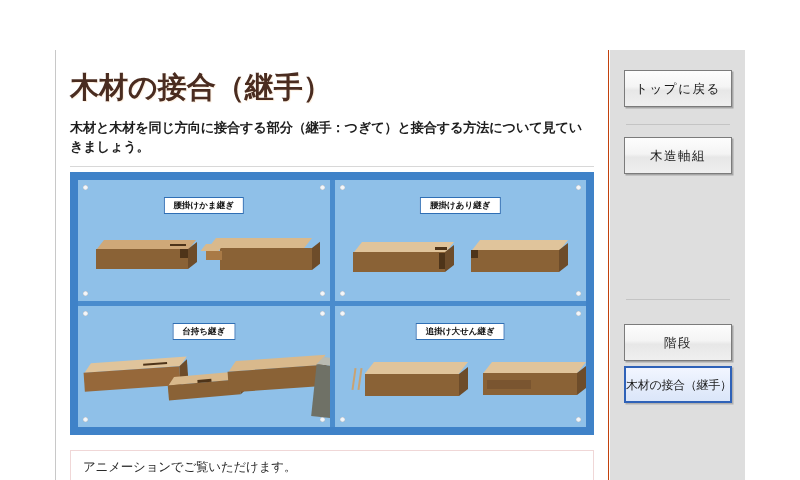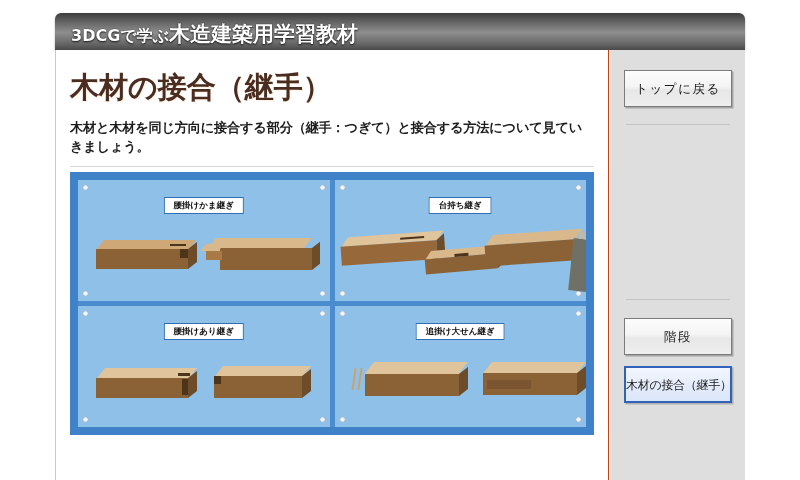--- a/index.html
+++ b/index.html
@@ -133,25 +133,20 @@
   }
   .nav-sep{
     position:absolute;left:16px;width:104px;height:1px;background:#c4c4c4;
   }
 </style>
 </head>
 <body>
 
 <div id="page">
 
-  <div class="header-bar">
-    <div class="header-title">
-      <span class="small">3DCGで学ぶ</span><span>木造建築用学習教材</span>
-    </div>
-  </div>
 
   <div class="content-shell">
 
     <div class="main-col">
 
       <div class="page-title">木材の接合（継手）</div>
       <div class="lead">木材と木材を同じ方向に接合する部分（継手：つぎて）と接合する方法について見ていきましょう。</div>
       <div class="divider"></div>
 
       <div class="figure">
@@ -179,54 +174,20 @@
               <div class="tb-top lite" style="left:0px;top:6px;width:18px;height:7px;transform:skewX(-38deg);transform-origin:left top;"></div>
               <div class="tb-front lite" style="left:0px;top:13px;width:16px;height:9px;"></div>
             </div>
           </div>
 
           <div class="panel">
             <span class="screw tl"></span>
             <span class="screw tr"></span>
             <span class="screw bl"></span>
             <span class="screw br"></span>
-            <div class="panel-label">台持ち継ぎ</div>
-
-            <div class="timber" style="left:6px;top:54px;width:110px;height:34px;transform:rotate(-4deg);">
-              <div class="tb-top pale" style="left:8px;top:0;width:96px;height:9px;transform:skewX(-38deg);transform-origin:left top;"></div>
-              <div class="tb-front pale" style="left:0;top:9px;width:96px;height:19px;"></div>
-              <div class="tb-side" style="left:96px;top:9px;width:8px;height:19px;transform:skewY(-38deg);transform-origin:left top;"></div>
-              <div class="groove" style="left:60px;top:4px;width:24px;height:2px;"></div>
-            </div>
-
-            <div class="timber" style="left:90px;top:68px;width:82px;height:26px;transform:rotate(-5deg);">
-              <div class="tb-top lite" style="left:7px;top:0;width:72px;height:8px;transform:skewX(-38deg);transform-origin:left top;"></div>
-              <div class="tb-front" style="left:0;top:8px;width:72px;height:15px;"></div>
-              <div class="tb-side" style="left:72px;top:8px;width:7px;height:15px;transform:skewY(-38deg);transform-origin:left top;"></div>
-              <div class="groove" style="left:30px;top:5px;width:14px;height:3px;"></div>
-            </div>
-
-            <div class="timber" style="left:150px;top:52px;width:104px;height:36px;transform:rotate(-4deg);">
-              <div class="tb-top lite" style="left:9px;top:0;width:90px;height:10px;transform:skewX(-38deg);transform-origin:left top;"></div>
-              <div class="tb-front" style="left:0;top:10px;width:90px;height:21px;"></div>
-              <div class="tb-side" style="left:90px;top:10px;width:9px;height:21px;transform:skewY(-38deg);transform-origin:left top;"></div>
-            </div>
-
-            <div class="timber" style="left:236px;top:52px;width:34px;height:64px;transform:rotate(6deg);">
-              <div class="tb-top gray" style="left:6px;top:0;width:22px;height:8px;transform:skewX(-38deg);transform-origin:left top;"></div>
-              <div class="tb-front gray" style="left:0;top:8px;width:22px;height:52px;"></div>
-
-            </div>
-          </div>
-
-          <div class="panel">
-            <span class="screw tl"></span>
-            <span class="screw tr"></span>
-            <span class="screw bl"></span>
-            <span class="screw br"></span>
             <div class="panel-label">腰掛けあり継ぎ</div>
 
             <div class="timber" style="left:18px;top:62px;width:104px;height:34px;">
               <div class="tb-top pale" style="left:9px;top:0;width:92px;height:10px;transform:skewX(-38deg);transform-origin:left top;"></div>
               <div class="tb-front" style="left:0;top:10px;width:92px;height:20px;"></div>
               <div class="tb-side" style="left:92px;top:10px;width:9px;height:20px;transform:skewY(-38deg);transform-origin:left top;"></div>
               <div class="groove" style="left:82px;top:5px;width:12px;height:3px;"></div>
               <div class="groove" style="left:86px;top:11px;width:6px;height:16px;"></div>
             </div>
 
@@ -236,20 +197,54 @@
               <div class="tb-side" style="left:88px;top:10px;width:9px;height:22px;transform:skewY(-38deg);transform-origin:left top;"></div>
               <div class="groove" style="left:0px;top:10px;width:7px;height:8px;"></div>
             </div>
           </div>
 
           <div class="panel">
             <span class="screw tl"></span>
             <span class="screw tr"></span>
             <span class="screw bl"></span>
             <span class="screw br"></span>
+            <div class="panel-label">台持ち継ぎ</div>
+
+            <div class="timber" style="left:6px;top:54px;width:110px;height:34px;transform:rotate(-4deg);">
+              <div class="tb-top pale" style="left:8px;top:0;width:96px;height:9px;transform:skewX(-38deg);transform-origin:left top;"></div>
+              <div class="tb-front pale" style="left:0;top:9px;width:96px;height:19px;"></div>
+              <div class="tb-side" style="left:96px;top:9px;width:8px;height:19px;transform:skewY(-38deg);transform-origin:left top;"></div>
+              <div class="groove" style="left:60px;top:4px;width:24px;height:2px;"></div>
+            </div>
+
+            <div class="timber" style="left:90px;top:68px;width:82px;height:26px;transform:rotate(-5deg);">
+              <div class="tb-top lite" style="left:7px;top:0;width:72px;height:8px;transform:skewX(-38deg);transform-origin:left top;"></div>
+              <div class="tb-front" style="left:0;top:8px;width:72px;height:15px;"></div>
+              <div class="tb-side" style="left:72px;top:8px;width:7px;height:15px;transform:skewY(-38deg);transform-origin:left top;"></div>
+              <div class="groove" style="left:30px;top:5px;width:14px;height:3px;"></div>
+            </div>
+
+            <div class="timber" style="left:150px;top:52px;width:104px;height:36px;transform:rotate(-4deg);">
+              <div class="tb-top lite" style="left:9px;top:0;width:90px;height:10px;transform:skewX(-38deg);transform-origin:left top;"></div>
+              <div class="tb-front" style="left:0;top:10px;width:90px;height:21px;"></div>
+              <div class="tb-side" style="left:90px;top:10px;width:9px;height:21px;transform:skewY(-38deg);transform-origin:left top;"></div>
+            </div>
+
+            <div class="timber" style="left:236px;top:52px;width:34px;height:64px;transform:rotate(6deg);">
+              <div class="tb-top gray" style="left:6px;top:0;width:22px;height:8px;transform:skewX(-38deg);transform-origin:left top;"></div>
+              <div class="tb-front gray" style="left:0;top:8px;width:22px;height:52px;"></div>
+
+            </div>
+          </div>
+
+          <div class="panel">
+            <span class="screw tl"></span>
+            <span class="screw tr"></span>
+            <span class="screw bl"></span>
+            <span class="screw br"></span>
             <div class="panel-label">追掛け大せん継ぎ</div>
 
             <div class="mark" style="left:18px;top:62px;width:2px;height:22px;transform:rotate(8deg);background:#c9a272;"></div>
             <div class="mark" style="left:24px;top:62px;width:2px;height:22px;transform:rotate(8deg);background:#c9a272;"></div>
 
             <div class="timber" style="left:30px;top:56px;width:106px;height:36px;">
               <div class="tb-top pale" style="left:9px;top:0;width:94px;height:12px;transform:skewX(-38deg);transform-origin:left top;"></div>
               <div class="tb-front" style="left:0;top:12px;width:94px;height:22px;"></div>
               <div class="tb-side" style="left:94px;top:12px;width:9px;height:22px;transform:skewY(-38deg);transform-origin:left top;"></div>
               <div class="tb-top pale" style="left:52px;top:6px;width:30px;height:6px;transform:skewX(-38deg);transform-origin:left top;"></div>
@@ -259,37 +254,43 @@
               <div class="tb-top pale" style="left:9px;top:0;width:94px;height:11px;transform:skewX(-38deg);transform-origin:left top;"></div>
               <div class="tb-front" style="left:0;top:11px;width:94px;height:22px;"></div>
               <div class="tb-side" style="left:94px;top:11px;width:9px;height:22px;transform:skewY(-38deg);transform-origin:left top;"></div>
               <div class="groove" style="left:4px;top:18px;width:44px;height:9px;background:#7a5530;"></div>
             </div>
           </div>
 
         </div>
       </div>
 
+      <div class="note">
+        <div class="note-text">アニメーションでご覧いただけます。</div>
+      </div>
 
     </div>
 
     <div class="side-col">
 
       <div class="nav-btn" style="top:20px;">
         <span class="lbl">トップに戻る</span>
       </div>
 
       <div class="nav-sep" style="top:74px;"></div>
 
+      <div class="nav-btn" style="top:87px;">
+        <span class="lbl">木造軸組</span>
+      </div>
 
 
 
       <div class="nav-sep" style="top:249px;"></div>
 
-      <div class="nav-btn" style="top:268px;">
+      <div class="nav-btn" style="top:274px;">
         <span class="lbl">階段</span>
       </div>
 
       <div class="nav-btn active tight" style="top:316px;">
         <span class="lbl">木材の接合（継手）</span>
       </div>
 
 
     </div>
 

